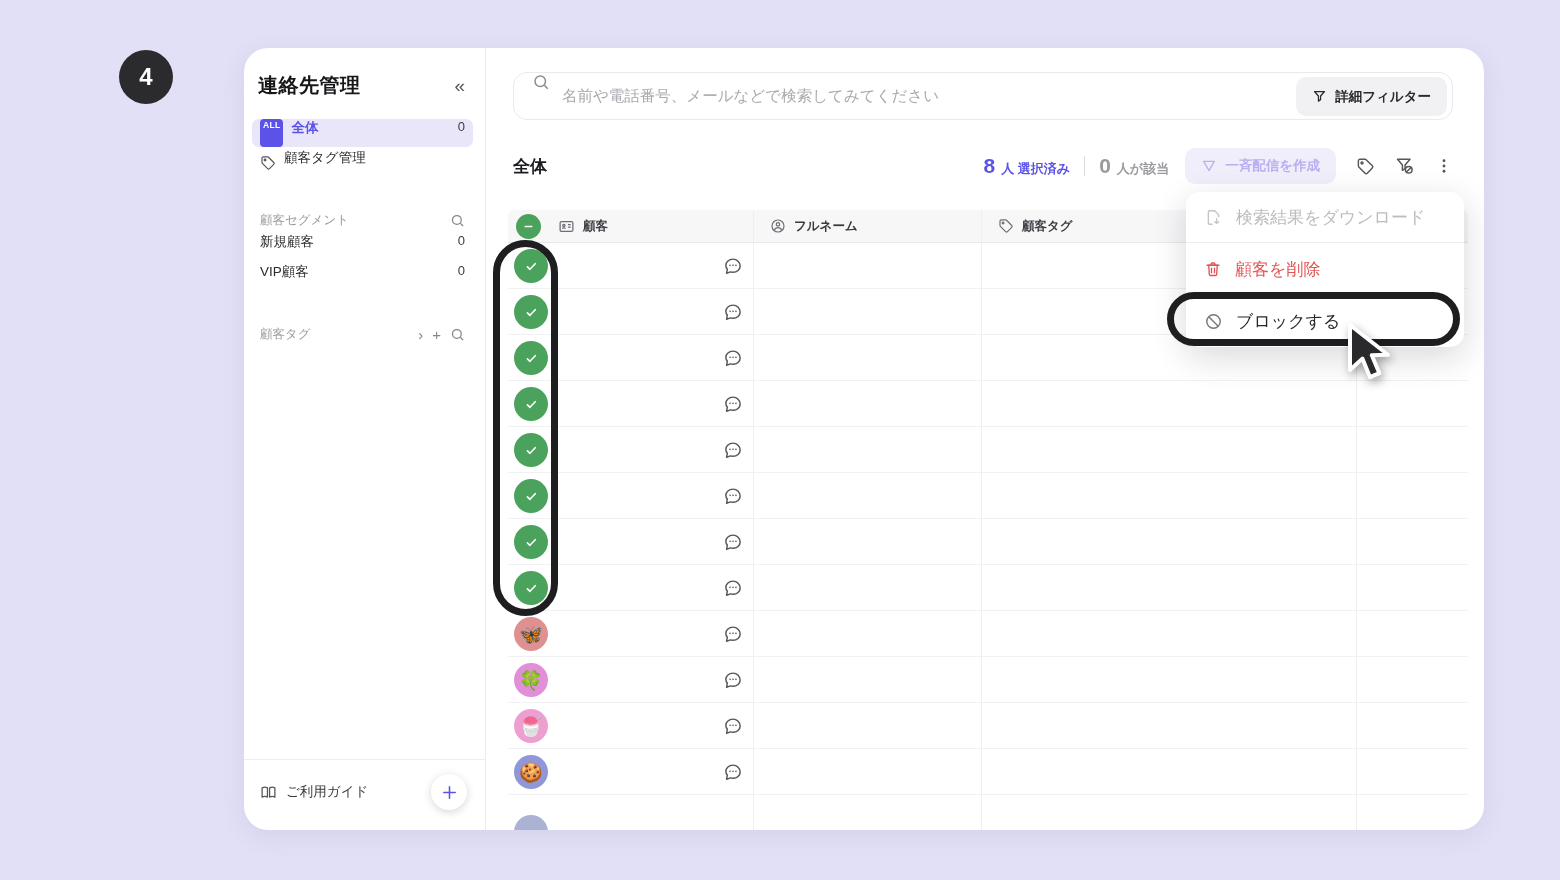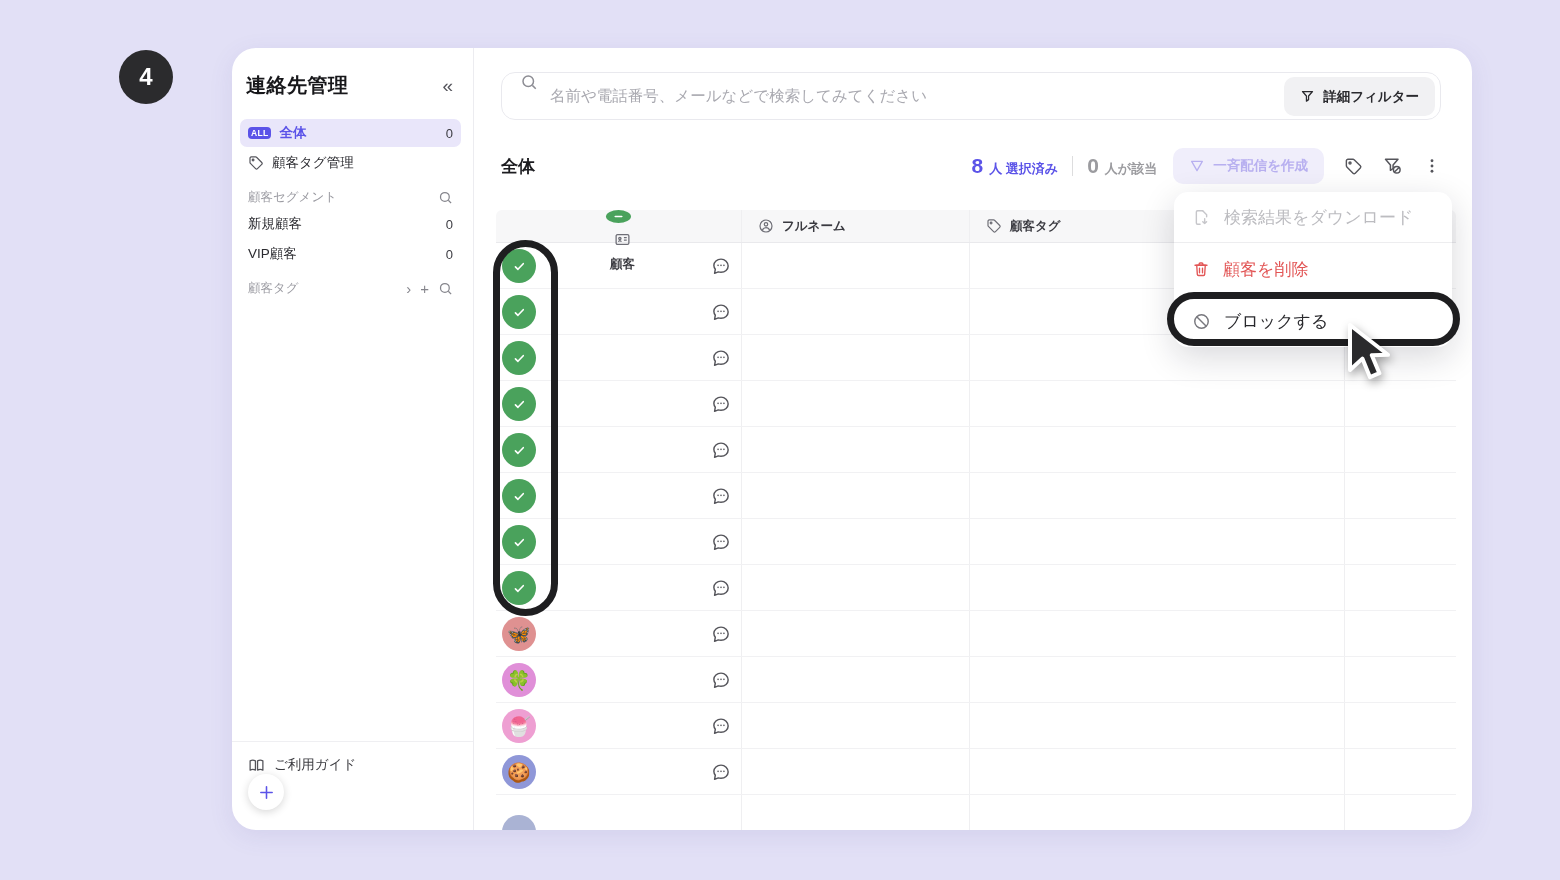--- a/index.html
+++ b/index.html
@@ -12,56 +12,56 @@
   }
   
   .step-badge {
     position:absolute; left:119px; top:50px; width:54px; height:54px;
     background:#2b2b2d; border-radius:50%; color:#fff;
     display:flex; align-items:center; justify-content:center;
     font-size:24px; font-weight:bold;
   }
   
   .panel {
-    position:absolute; left:232px; top:48px; width:1240px; height:782px;
+    position:absolute; left:244px; top:48px; width:1240px; height:782px;
     background:#fff; border-radius:24px; overflow:hidden;
     box-shadow:0 6px 24px rgba(90,80,160,.10);
   }
   
   .sidebar {
     position:absolute; left:0; top:0; width:242px; height:100%;
     border-right:1px solid #ececf0; display:flex; flex-direction:column;
     padding:24px 0 0 0;
   }
   .sb-title-row { display:flex; align-items:center; justify-content:space-between; padding:0 20px 0 14px; }
   .sb-title { font-size:20px; font-weight:bold; color:#17171a; letter-spacing:.5px; }
   .collapse-ic { font-size:19px; color:#55555c; cursor:pointer; }
   .sb-nav { margin-top:20px; padding:0 12px 0 8px; }
   .sb-item {
-    height:28px; display:flex; align-items:center; gap:8px;
+    height:28px; display:flex; gap:8px;
     padding:0 8px 0 8px; border-radius:7px; font-size:13.5px; color:#2b2b30;
     margin-bottom:2px; cursor:pointer;
   }
   .sb-item.selected { background:#e9e6fa; color:#5b53e8; font-weight:bold; }
   .sb-item .count { margin-left:auto; font-size:13px; color:#3c3c42; font-weight:normal; }
   .all-badge {
     background:#5b53e8; color:#fff; font-size:8.5px; font-weight:bold;
     border-radius:4px; padding:2px 3px; line-height:1; letter-spacing:.3px;
   }
   .sb-section {
-    height:26px; display:flex; align-items:center; margin-top:7px;
+    height:26px; display:flex; align-items:center; margin-top:30px;
     padding:0 8px; font-size:12.5px; color:#9b9ba2;
   }
   .sb-section .sec-icons { margin-left:auto; display:flex; align-items:center; gap:9px; color:#85858c; }
   .sb-section .sec-icons span { cursor:pointer; display:flex; align-items:center; }
   .glyph-ic { font-size:15px; line-height:1; }
   .sb-spacer { flex:1; }
   .sb-footer {
     border-top:1px solid #efeff2; margin:0 0 0 0; padding:14px 18px 20px 16px;
-    display:flex; align-items:flex-start; justify-content:space-between;flex-direction:column;
+    display:flex; align-items:center; justify-content:space-between;
   }
   .guide { display:flex; align-items:center; gap:9px; font-size:13.5px; color:#3b3b40; cursor:pointer; }
   .add-fab {
     width:36px; height:36px; border-radius:50%; background:#fff;
     box-shadow:0 2px 8px rgba(0,0,0,.16); border:none; color:#5b53e8;
     font-size:21px; line-height:1; display:flex; align-items:center; justify-content:center;
     cursor:pointer;
   }
   
   .main { position:absolute; left:242px; top:0; right:0; bottom:0; }
@@ -96,21 +96,21 @@
     display:flex; align-items:center; gap:8px; cursor:default; font-family:inherit;
   }
   .tb-icon { margin-left:20px; color:#55555b; display:flex; align-items:center; cursor:pointer; }
   
   .table { position:absolute; left:22px; right:16px; top:162px; bottom:0; }
   .thead {
     height:33px; background:#f7f7f8; border-bottom:1px solid #e9e9ec;
     display:flex; border-radius:6px 6px 0 0;
   }
   .th { display:flex; align-items:center; gap:8px; font-size:12.5px; font-weight:bold; color:#3a3a40; position:relative; }
-  .c1 { width:246px;flex-direction:column; } .c2 { width:228px; } .c3 { width:375px; } .c4 { flex:1; }
+  .c1 { width:246px; } .c2 { width:228px; } .c3 { width:375px; } .c4 { flex:1; }
   .th.c1 { padding-left:8px; } .th.c2,.th.c3 { padding-left:16px; }
   .vline { border-right:1px solid #efeff1; }
   .hd-check {
     width:25px; height:25px; border-radius:50%; background:#4aa25c;
     display:flex; align-items:center; justify-content:center; margin-right:9px; cursor:pointer;
   }
   .th-ic { color:#6e6e76; display:flex; align-items:center; }
   .trow { height:46px; display:flex; border-bottom:1px solid #f1f1f3; }
   .cell { position:relative; }
   .avatar {

